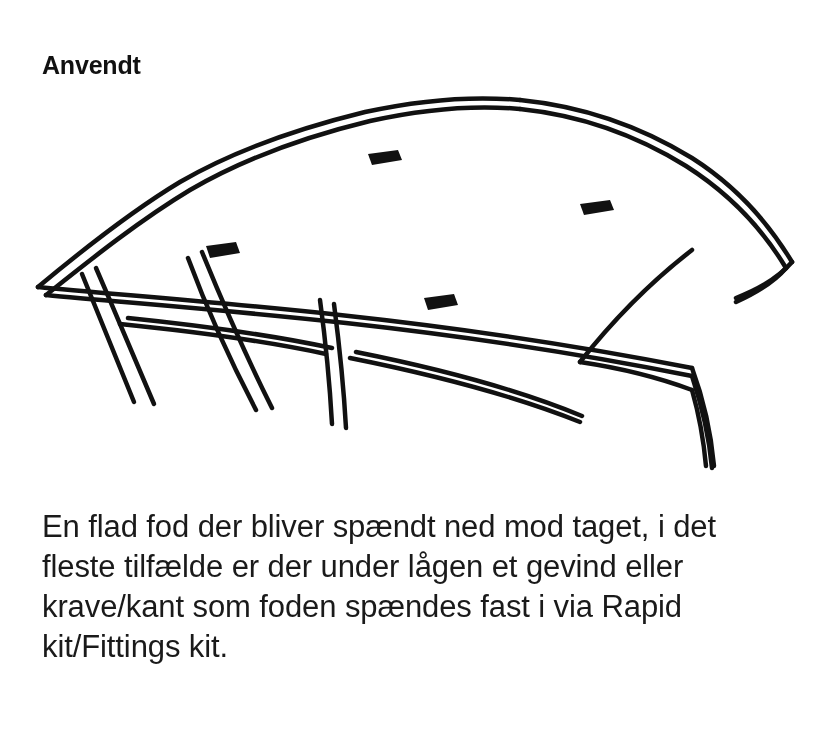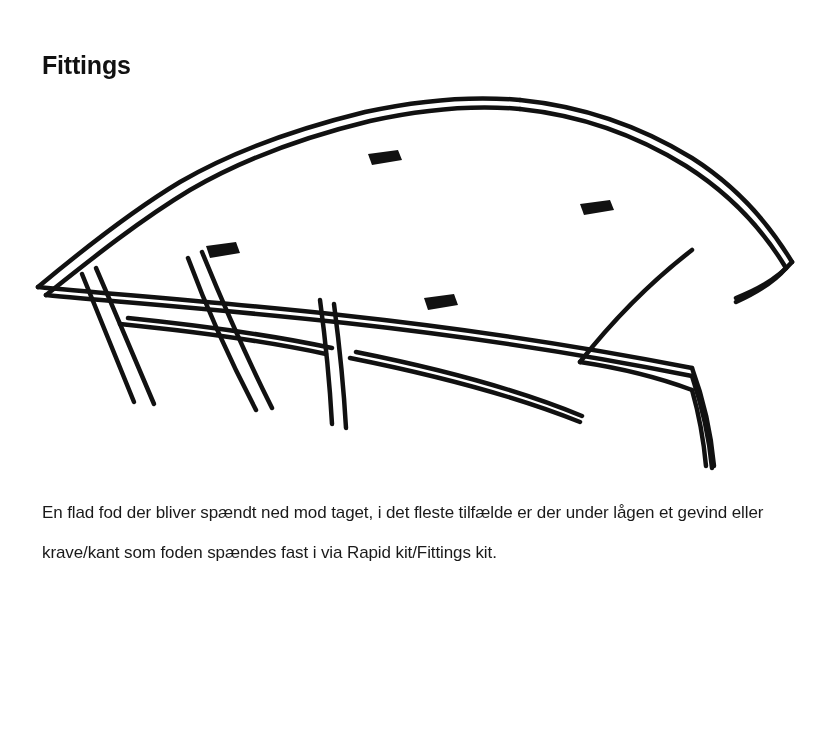--- a/index.html
+++ b/index.html
@@ -39,42 +39,42 @@
   }
   .figure svg {
     display: block;
     width: 100%;
     height: 100%;
   }
   .body-text {
     position: absolute;
     left: 42px;
     width: 740px;
-    font-size: 17px;
+    font-size: 31px;
     line-height: 40px;
     color: #1a1a1a;
     letter-spacing: -0.1px;
   }
   .para1 { top: 476px; }
   .para2 { top: 610px; }
   .bottom-rule {
     position: absolute;
     left: 0;
     bottom: 0;
     width: 828px;
     height: 6px;
     background: #ffffff;
   }
 </style>
 </head>
 <body>
 
 <div class="page">
 
-  <h1 class="title">Fittings</h1>
+  <h1 class="title">Anvendt</h1>
 
   <div class="figure">
     <svg viewBox="0 0 790 410" xmlns="http://www.w3.org/2000/svg" aria-hidden="true">
       <g fill="none" stroke="#111111" stroke-width="4.5" stroke-linecap="round" stroke-linejoin="round">
 
         <path d="M18 225 C 60 190 110 150 160 120 C 215 88 280 66 345 50 C 400 38 455 34 500 38"></path>
         <path d="M26 233 C 70 198 120 158 170 128 C 225 96 288 74 350 59 C 404 47 456 43 500 47"></path>
 
         <path d="M500 38 C 560 44 620 64 672 96 C 716 124 748 160 772 200"></path>
         <path d="M500 47 C 558 53 616 73 666 104 C 710 132 742 166 766 206"></path>

